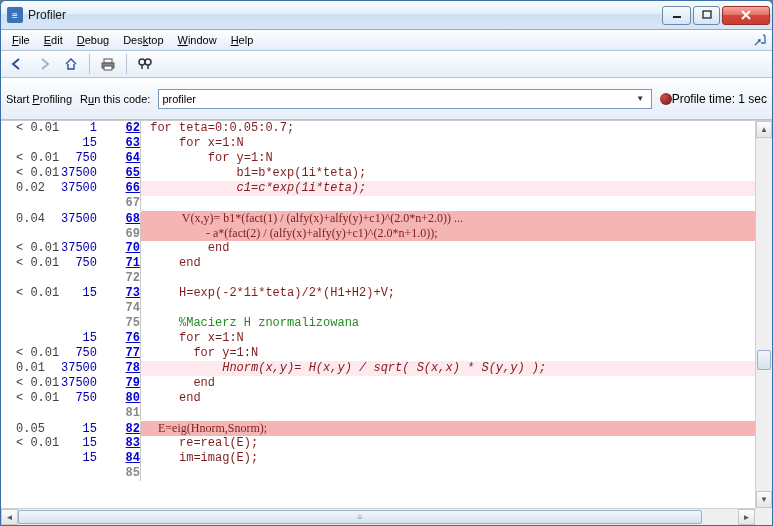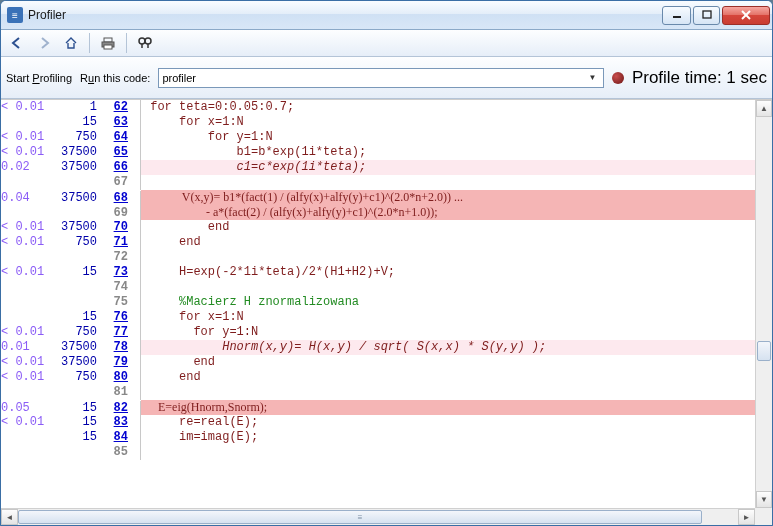--- a/index.html
+++ b/index.html
@@ -126,21 +126,21 @@
     padding: 0 3px;
   }
   .combo-text { flex:1; font-size:11px; }
   .combo-arrow {
     width: 15px; height:16px;
     display:flex;align-items:center;justify-content:center;
     font-size:8px;
     color:#333;
     cursor:pointer;
   }
-  .profiletime { display:flex; align-items:center; gap:8px; font-size:17px; }
+  .profiletime { display:flex; align-items:center; gap:0; font-size:12px; }
   .dot {
     width:12px; height:12px; border-radius:50%;
     background: radial-gradient(circle at 35% 35%, #c94e4e, #6b1414);
   }
   
   .codewrap {
     flex:1;
     overflow:hidden;
     position:relative;
     background:#fff;
@@ -153,28 +153,28 @@
     font-family: "Courier New", monospace;
     font-size: 12px;
     line-height: 15px;
     white-space: pre;
   }
   .row {
     display:flex;
     height:15px;
     align-items:baseline;
   }
-  .col-time { width:50px; text-align:left; color:#8b5cf6; padding-right:6px; }
+  .col-time { width:50px; text-align:center; color:#404040; padding-right:6px;padding-left:15px; }
   .col-calls { width:50px; text-align:right; color:#0000aa; padding-right:4px; }
   .col-lineno {
     width:40px; text-align:right;
     color:#0000d0;
     text-decoration: underline;
     font-weight: bold;
-    padding-right:12px;
+    padding-right:0;
     border-right: 1px solid #c8c8c8;
     cursor:pointer;
   }
   .col-lineno.nolink { color:#888; text-decoration:none; font-weight:bold; cursor:default;}
   .col-code {
     flex:1;
     padding-left:2px;
     color:#7f1d1d;
   }
   .hl-pink { background: #fde9ee; font-style: italic; }
@@ -257,20 +257,34 @@
       </div>
       <div class="winbtn close">
         <svg width="12" height="12">
             <line x1="2" y1="2" x2="10" y2="10" stroke="#fff" stroke-width="2"></line>
             <line x1="10" y1="2" x2="2" y2="10" stroke="#fff" stroke-width="2"></line>
           </svg>
       </div>
     </div>
   </div>
 
+  <div class="menubar">
+    <div class="menuitem"><u>F</u><span></span>ile</div>
+    <div class="menuitem"><u>E</u>dit</div>
+    <div class="menuitem"><u>D</u>ebug</div>
+    <div class="menuitem">Des<u>k</u>top</div>
+    <div class="menuitem"><u>W</u>indow</div>
+    <div class="menuitem"><u>H</u>elp</div>
+    <div class="menuspacer"></div>
+    <div class="docklink">
+      <svg width="14" height="14">
+          <path d="M2 12 L7 7 M5 7 H7 V9 M10 2 C12 2 12 4 12 4 L12 10 L8 10" fill="none" stroke="#3b6aa0" stroke-width="1.3"></path>
+        </svg>
+    </div>
+  </div>
 
   <div class="toolbar">
     <div class="tbtn">
       <svg width="16" height="16">
           <path d="M10 3 L4 8 L10 13" fill="none" stroke="#2b4f8f" stroke-width="2"></path>
         </svg>
     </div>
     <div class="tbtn">
       <svg width="16" height="16">
           <path d="M6 3 L12 8 L6 13" fill="none" stroke="#9fb2cd" stroke-width="2"></path>

